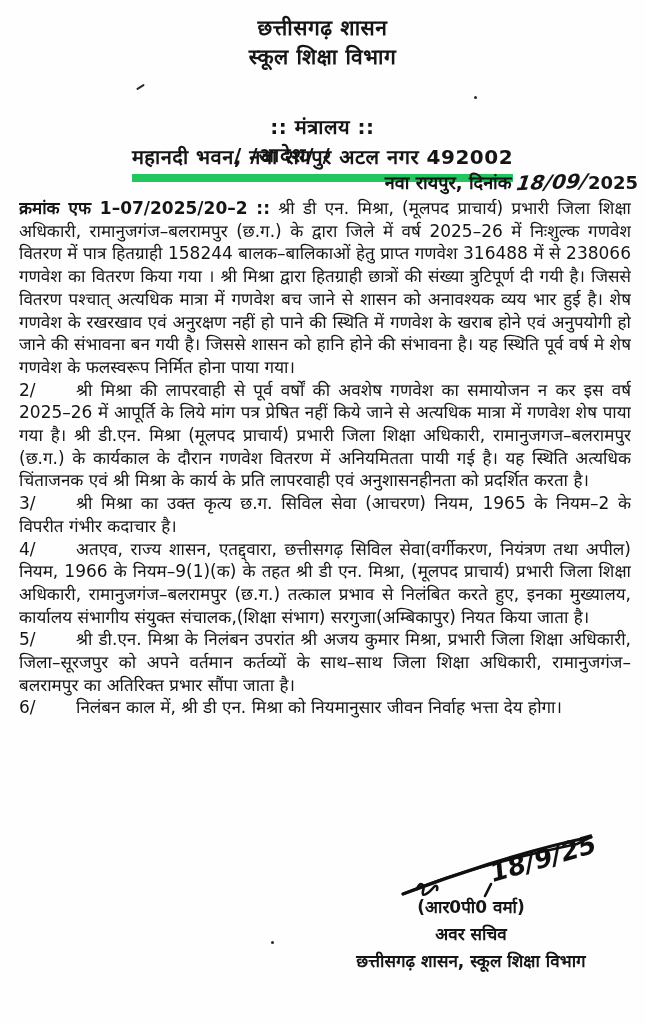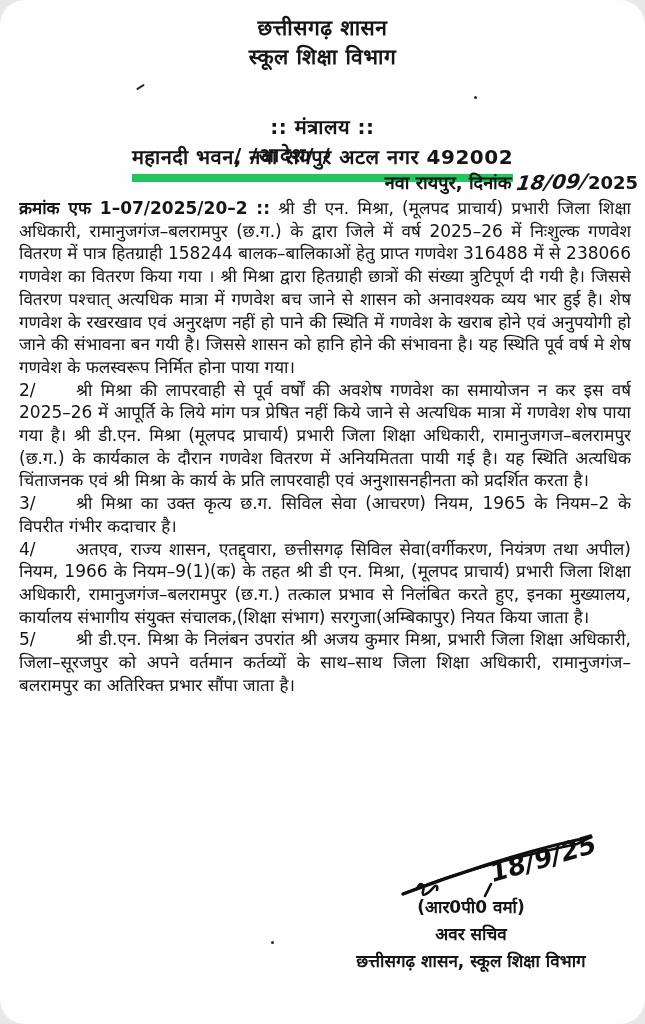--- a/index.html
+++ b/index.html
@@ -4,21 +4,20 @@
 <style>
   html,body{margin:0;padding:0;background:#e8e8e8;}
   .page{
     position:relative;
     width:645px;height:1024px;
     margin:0 auto;
     background:#fefefe;
     color:#151515;
     font-family:"DejaVu Sans",sans-serif;
     overflow:hidden;
-    border-radius:25px;
   }
   
   .header{position:absolute;top:14px;left:0;width:100%;text-align:center;}
   .h-line{font-weight:bold;font-size:21px;line-height:29px;letter-spacing:0.5px;}
   .h-line.ministry{font-size:20px;margin-top:41px;}
   .h-line.address{font-size:20px;margin-top:1px;}
   .underlined{border-bottom:8px solid #22c55e;padding-bottom:2px;display:inline-block;}
   
   .order-title{
     position:absolute;top:141px;left:0;width:100%;
@@ -88,20 +87,21 @@
   <div class="date-line">
     <span>नवा रायपुर, दिनांक</span><span class="handwritten-inline">18/09/</span><span>2025</span>
   </div>
 
   <div class="body-text">
     <p><span class="ref-bold">क्रमांक एफ 1–07/2025/20–2 ::</span> <span>श्री डी एन. मिश्रा, (मूलपद प्राचार्य) प्रभारी जिला शिक्षा अधिकारी, रामानुजगंज–बलरामपुर (छ.ग.) के द्वारा जिले में वर्ष 2025–26 में निःशुल्क गणवेश वितरण में पात्र हितग्राही 158244 बालक–बालिकाओं हेतु प्राप्त गणवेश 316488 में से 238066 गणवेश का वितरण किया गया । श्री मिश्रा द्वारा हितग्राही छात्रों की संख्या त्रुटिपूर्ण दी गयी है। जिससे वितरण पश्चात् अत्यधिक मात्रा में गणवेश बच जाने से शासन को अनावश्यक व्यय भार हुई है। शेष गणवेश के रखरखाव एवं अनुरक्षण नहीं हो पाने की स्थिति में गणवेश के खराब होने एवं अनुपयोगी हो जाने की संभावना बन गयी है। जिससे शासन को हानि होने की संभावना है। यह स्थिति पूर्व वर्ष मे शेष गणवेश के फलस्वरूप निर्मित होना पाया गया।</span></p>
     <p><span class="pnum">2/</span><span>श्री मिश्रा की लापरवाही से पूर्व वर्षों की अवशेष गणवेश का समायोजन न कर इस वर्ष 2025–26 में आपूर्ति के लिये मांग पत्र प्रेषित नहीं किये जाने से अत्यधिक मात्रा में गणवेश शेष पाया गया है। श्री डी.एन. मिश्रा (मूलपद प्राचार्य) प्रभारी जिला शिक्षा अधिकारी, रामानुजगज–बलरामपुर (छ.ग.) के कार्यकाल के दौरान गणवेश वितरण में अनियमितता पायी गई है। यह स्थिति अत्यधिक चिंताजनक एवं श्री मिश्रा के कार्य के प्रति लापरवाही एवं अनुशासनहीनता को प्रदर्शित करता है।</span></p>
     <p><span class="pnum">3/</span><span>श्री मिश्रा का उक्त कृत्य छ.ग. सिविल सेवा (आचरण) नियम, 1965 के नियम–2 के विपरीत गंभीर कदाचार है।</span></p>
     <p><span class="pnum">4/</span><span>अतएव, राज्य शासन, एतद्द्वारा, छत्तीसगढ़ सिविल सेवा(वर्गीकरण, नियंत्रण तथा अपील) नियम, 1966 के नियम–9(1)(क) के तहत श्री डी एन. मिश्रा, (मूलपद प्राचार्य) प्रभारी जिला शिक्षा अधिकारी, रामानुजगंज–बलरामपुर (छ.ग.)</span> <span class="susp-bold">तत्काल प्रभाव से निलंबित करते हुए, इनका मुख्यालय, कार्यालय संभागीय संयुक्त संचालक,(शिक्षा संभाग) सरगुजा(अम्बिकापुर) नियत किया जाता है।</span></p>
     <p><span class="pnum">5/</span><span>श्री डी.एन. मिश्रा के निलंबन उपरांत श्री अजय कुमार मिश्रा, प्रभारी जिला शिक्षा अधिकारी, जिला–सूरजपुर को अपने वर्तमान कर्तव्यों के साथ–साथ जिला शिक्षा अधिकारी, रामानुजगंज–बलरामपुर का अतिरिक्त प्रभार सौंपा जाता है।</span></p>
+    <p><span class="pnum">6/</span><span>निलंबन काल में, श्री डी एन. मिश्रा को नियमानुसार जीवन निर्वाह भत्ता देय होगा।</span></p>
   </div>
 
   <div class="sig-block">
     <svg class="sig-art" viewBox="0 0 220 72" aria-hidden="true">
       <path d="M8,62 C50,46 130,18 196,5" stroke-width="3.2"></path>
       <path d="M8,62 C55,42 125,24 182,12 L196,5" stroke-width="2.6"></path>
       <path d="M22,57 c3,-9 8,-4 6,2 c-2,7 5,3 10,-3 c3,-4 5,-2 4,2" stroke-width="2.6"></path>
       <path d="M96,52 L90,64" stroke-width="2.6"></path>
       <text x="98" y="50" transform="rotate(-16 98 50)">18/9/25</text>
     </svg>

